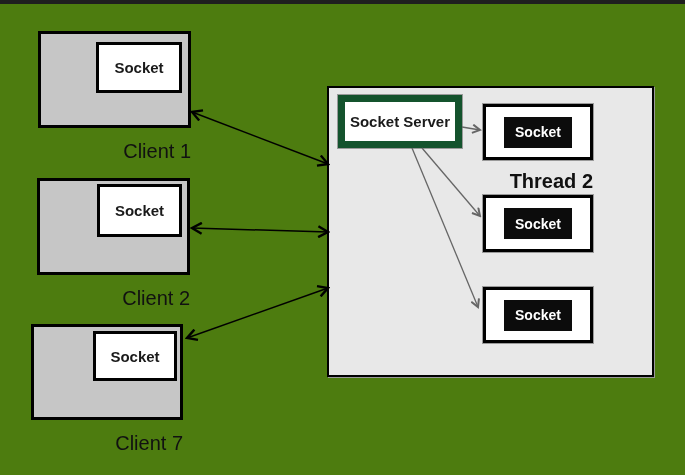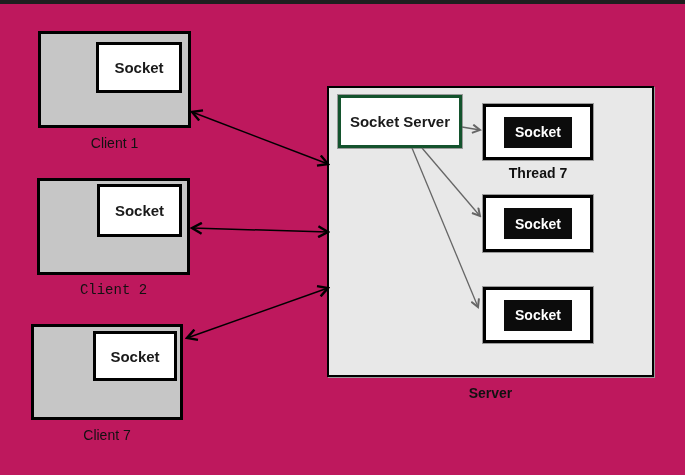--- a/index.html
+++ b/index.html
@@ -1,20 +1,20 @@
 <!DOCTYPE html>
 <html><head>
 <meta charset="utf-8">
 <style>
   html, body { margin: 0; padding: 0; background: #ffffff; }
   .stage {
     position: relative;
     width: 685px;
     height: 475px;
-    background: #be185d;
+    background: #4d7c0f;
     font-family: "Liberation Sans", sans-serif;
     overflow: hidden;
   }
   .top-rule {
     position: absolute;
     left: 0; top: 0;
     width: 685px; height: 4px;
     background: #1f1f1f;
   }
   .abs { position: absolute; box-sizing: border-box; }
@@ -28,43 +28,44 @@
     display: flex; align-items: center; justify-content: center;
     font-weight: 700; font-size: 15px; color: #1a1a1a;
   }
   .server-box {
     background: #e8e8e8;
     border: 2px solid #000000;
     box-shadow: 1px 1px 0 #999999;
   }
   .socket-server-box {
     background: #ffffff;
-    border: 3px solid #14532d;
+    border: 7px solid #14532d;
     box-shadow: 0 0 0 1px #9a9a9a;
     display: flex; align-items: center; justify-content: center;
     font-weight: 700; font-size: 15px; color: #1a1a1a;
   }
   .thread-box {
     background: #ffffff;
     border: 3px solid #000000;
     box-shadow: 0 0 0 1px #9a9a9a;
     display: flex; align-items: center; justify-content: center;
   }
   .black-socket {
     width: 68px; height: 31px;
     background: #0c0c0c;
     display: flex; align-items: center; justify-content: center;
     font-weight: 700; font-size: 14px; color: #ffffff;
   }
   .lbl {
     position: absolute;
-    text-align: center;
-    font-size: 14px;
+    text-align: right;
+    font-size: 20px;
     color: #111111;
     line-height: 18px;
+    margin-top: 8px;
   }
   .lbl.bold { font-weight: 700; }
   svg.arrows {
     position: absolute;
     left: 0; top: 0;
     width: 685px; height: 475px;
     pointer-events: none;
   }
 </style>
 </head>
@@ -77,41 +78,40 @@
   <div class="abs client-box" style="left:38px; top:31px; width:153px; height:97px;"></div>
   <div class="abs white-socket" style="left:96px; top:42px; width:86px; height:51px;">
     <span>Socket</span>
   </div>
   <div class="lbl" style="left:38px; top:134px; width:153px;">Client 1</div>
 
   <div class="abs client-box" style="left:37px; top:178px; width:153px; height:97px;"></div>
   <div class="abs white-socket" style="left:97px; top:184px; width:85px; height:53px;">
     <span>Socket</span>
   </div>
-  <div class="lbl" style="left:37px; top:281px; width:153px;font-family:Liberation Mono, monospace;">Client 2</div>
+  <div class="lbl" style="left:37px; top:281px; width:153px;">Client 2</div>
 
   <div class="abs client-box" style="left:31px; top:324px; width:152px; height:96px;"></div>
   <div class="abs white-socket" style="left:93px; top:331px; width:84px; height:50px;">
     <span>Socket</span>
   </div>
   <div class="lbl" style="left:31px; top:426px; width:152px;">Client 7</div>
 
   <div class="abs server-box" style="left:327px; top:86px; width:327px; height:291px;"></div>
-  <div class="lbl bold" style="left:327px; top:384px; width:327px;">Server</div>
 
   <div class="abs socket-server-box" style="left:338px; top:95px; width:124px; height:53px;">
     <span>Socket Server</span>
   </div>
 
   <div class="abs thread-box" style="left:483px; top:104px; width:110px; height:56px;">
     <div class="black-socket">
       <span>Socket</span>
     </div>
   </div>
-  <div class="lbl bold" style="left:483px; top:164px; width:110px;">Thread 7</div>
+  <div class="lbl bold" style="left:483px; top:164px; width:110px;">Thread 2</div>
 
   <div class="abs thread-box" style="left:483px; top:195px; width:110px; height:57px;">
     <div class="black-socket">
       <span>Socket</span>
     </div>
   </div>
 
   <div class="abs thread-box" style="left:483px; top:287px; width:110px; height:56px;">
     <div class="black-socket">
       <span>Socket</span>

